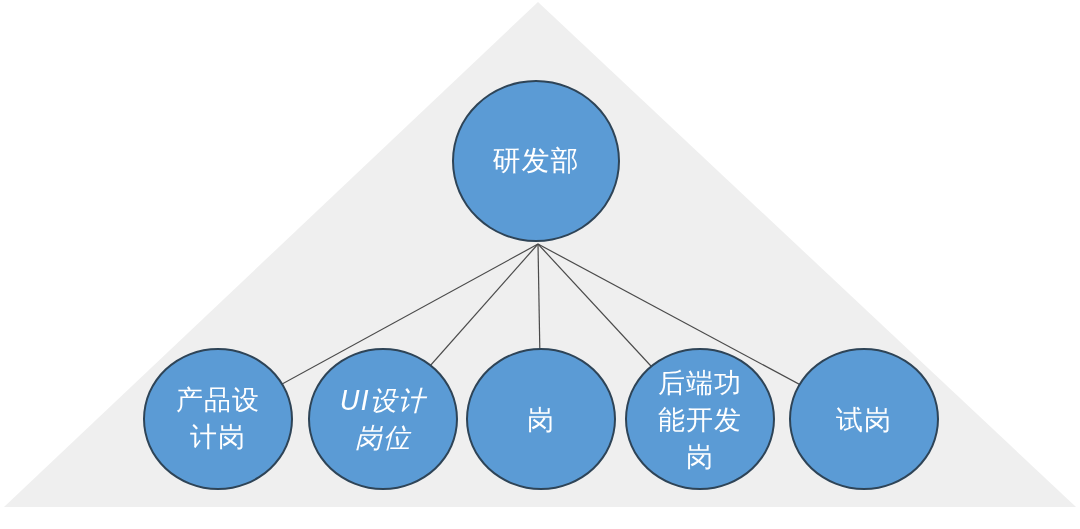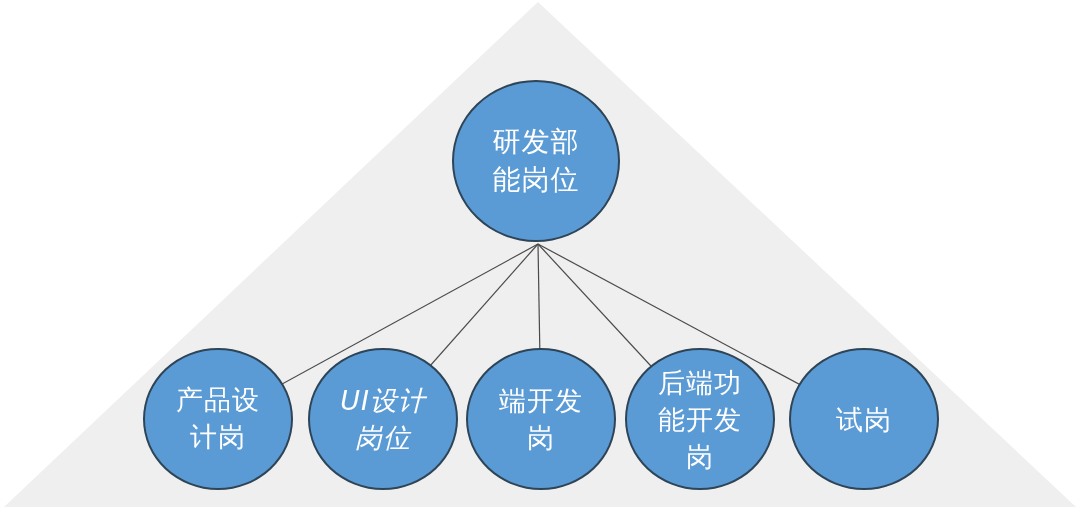--- a/index.html
+++ b/index.html
@@ -76,35 +76,33 @@
   <polygon class="tri" points="538,2 1076,507 4,507"></polygon>
   <line class="connector" x1="538" y1="244" x2="218" y2="419"></line>
   <line class="connector" x1="538" y1="244" x2="383" y2="419"></line>
   <line class="connector" x1="538" y1="244" x2="541" y2="419"></line>
   <line class="connector" x1="538" y1="244" x2="700" y2="419"></line>
   <line class="connector" x1="538" y1="244" x2="864" y2="419"></line>
 </svg>
 
 <div class="node node-root">
   <span>研发部</span>
-  <span>能岗位</span>
 </div>
 
 <div class="node node-child pos-c1">
   <span>产品设</span>
   <span>计岗</span>
 </div>
 
 <div class="node node-child pos-c2">
   <span>UI设计</span>
   <span>岗位</span>
 </div>
 
 <div class="node node-child pos-c3">
-  <span>端开发</span>
   <span>岗</span>
 </div>
 
 <div class="node node-child pos-c4">
   <span>后端功</span>
   <span>能开发</span>
   <span>岗</span>
 </div>
 
 <div class="node node-child pos-c5">

